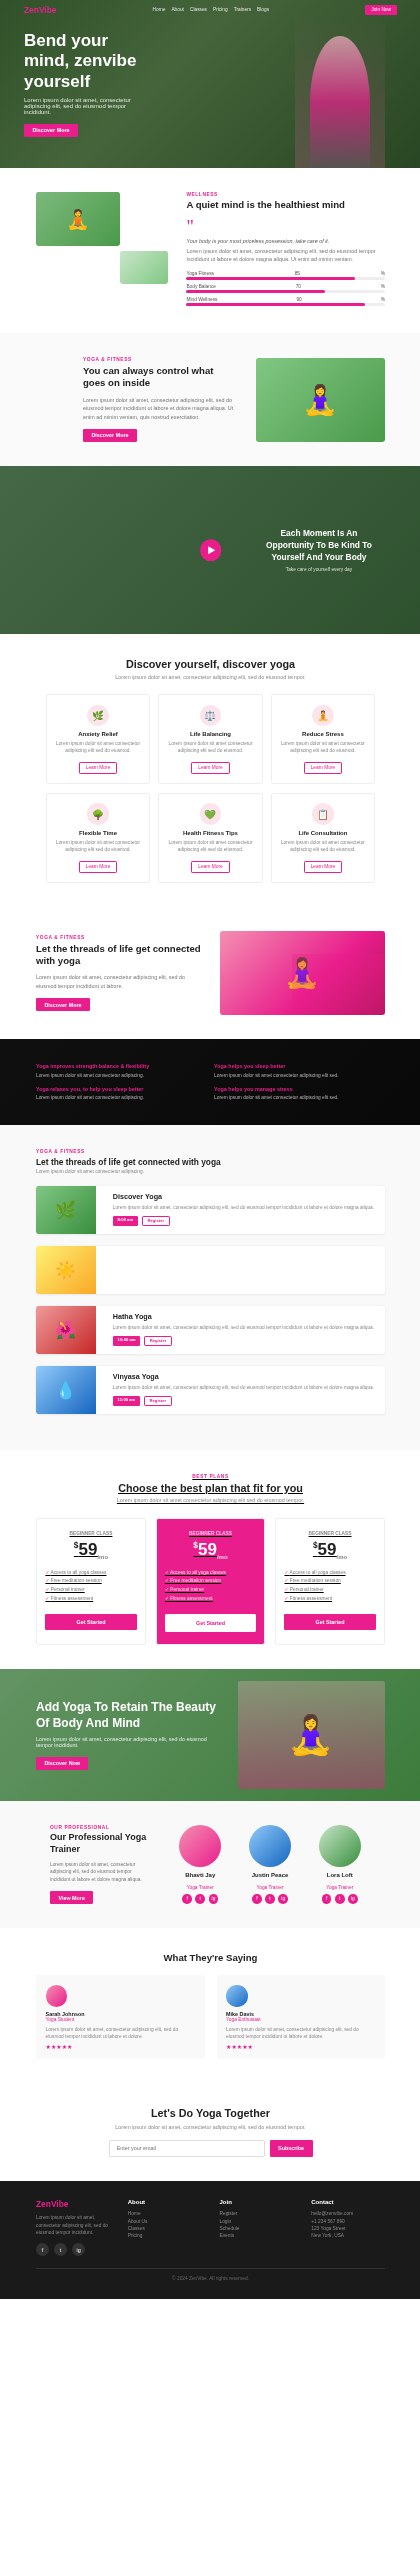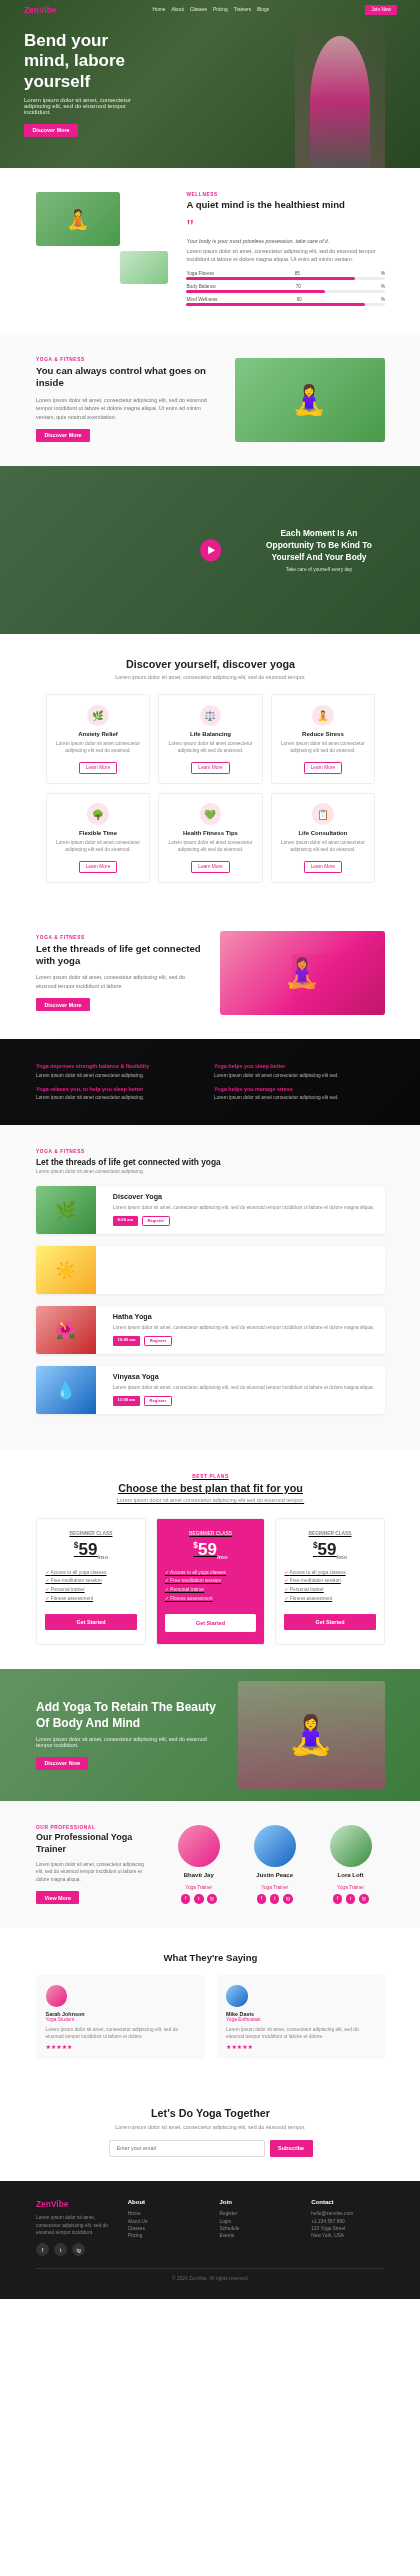--- a/index.html
+++ b/index.html
@@ -61,21 +61,21 @@
     .quote-icon { font-size: 18px; color: #e91e8c; font-family: Georgia; line-height: 1; }
     .progress-bars { margin-top: 7.2px; }
     .progress-row { margin-bottom: 3.6px; }
     .progress-label { font-size: 4.8px; color: #555; margin-bottom: 1.2px; display: flex; justify-content: space-between; }
     .progress-bg { height: 3px; background: #eee; border-radius: 1.8px; }
     .progress-fill { height: 3px; background: #e91e8c; border-radius: 1.8px; }
 
     
     .control-section { padding: 24px 36px; background: #fafafa; }
     .control-inner { display: flex; gap: 18px; align-items: center; }
-    .control-text { flex: 1.2; }
+    .control-text { flex: 1.2; margin-left: 47px; }
     .control-img {
       flex: 1;
       width: 120px; height: 84px;
       background: linear-gradient(135deg, #81c784 0%, #4a9a4a 100%);
       border-radius: 2.4px;
     }
 
     
     .banner-full {
       width: 421px; height: 168px;
@@ -192,21 +192,21 @@
     .green-banner-text { flex: 1; }
     .green-banner-text h2 { color: #fff; font-size: 12px; font-weight: 800; line-height: 1.3; margin-bottom: 4.8px; }
     .green-banner-text p { color: rgba(255,255,255,0.85); font-size: 5.4px; margin-bottom: 8.4px; }
     .green-banner-figure {
       flex: 0.8; height: 108px;
       background: linear-gradient(180deg, rgba(255,180,200,0.3) 0%, rgba(233,30,140,0.4) 100%);
       border-radius: 2.4px;
     }
 
     
-    .team-section { padding: 24px 36px; background: #f9f9f9; }
+    .team-section { padding: 24px 50px; background: #f9f9f9; }
     .team-section .section-label { color: #e91e8c; font-size: 4.8px; font-weight: bold; text-transform: uppercase; margin-bottom: 2.4px; }
     .team-inner { display: flex; gap: 18px; }
     .team-left { flex: 1; }
     .team-left h2 { font-size: 9px; font-weight: 800; color: #222; line-height: 1.3; margin-bottom: 4.8px; }
     .team-left p { font-size: 4.8px; color: #777; line-height: 1.6; margin-bottom: 7.2px; }
     .team-right { flex: 2; display: flex; gap: 7.2px; }
     .team-card { flex: 1; text-align: center; }
     .team-avatar { width: 42px; height: 42px; border-radius: 50%; margin: 0 auto 4.8px; }
     .avatar-1 { background: linear-gradient(135deg, #f48fb1 0%, #e91e8c 100%); }
     .avatar-2 { background: linear-gradient(135deg, #90caf9 0%, #1565c0 100%); }
@@ -265,21 +265,21 @@
         <a href="#">Classes</a>
         <a href="#">Pricing</a>
         <a href="#">Trainers</a>
         <a href="#">Blogs</a>
       </div>
       <button class="nav-btn">Join Now</button>
     </nav>
     <div class="hero-content">
       <h1>
         <span>Bend your</span><br>
-        <span>mind, labore</span><br>
+        <span>mind, zenvibe</span><br>
         <span>yourself</span>
       </h1>
       <p>Lorem ipsum dolor sit amet, consectetur adipiscing elit, sed do eiusmod tempor incididunt.</p>
       <button class="btn-pink">Discover More</button>
     </div>
     <div class="hero-figure">
       <div class="hero-figure-shape"></div>
     </div>
   </div>
 </div>

